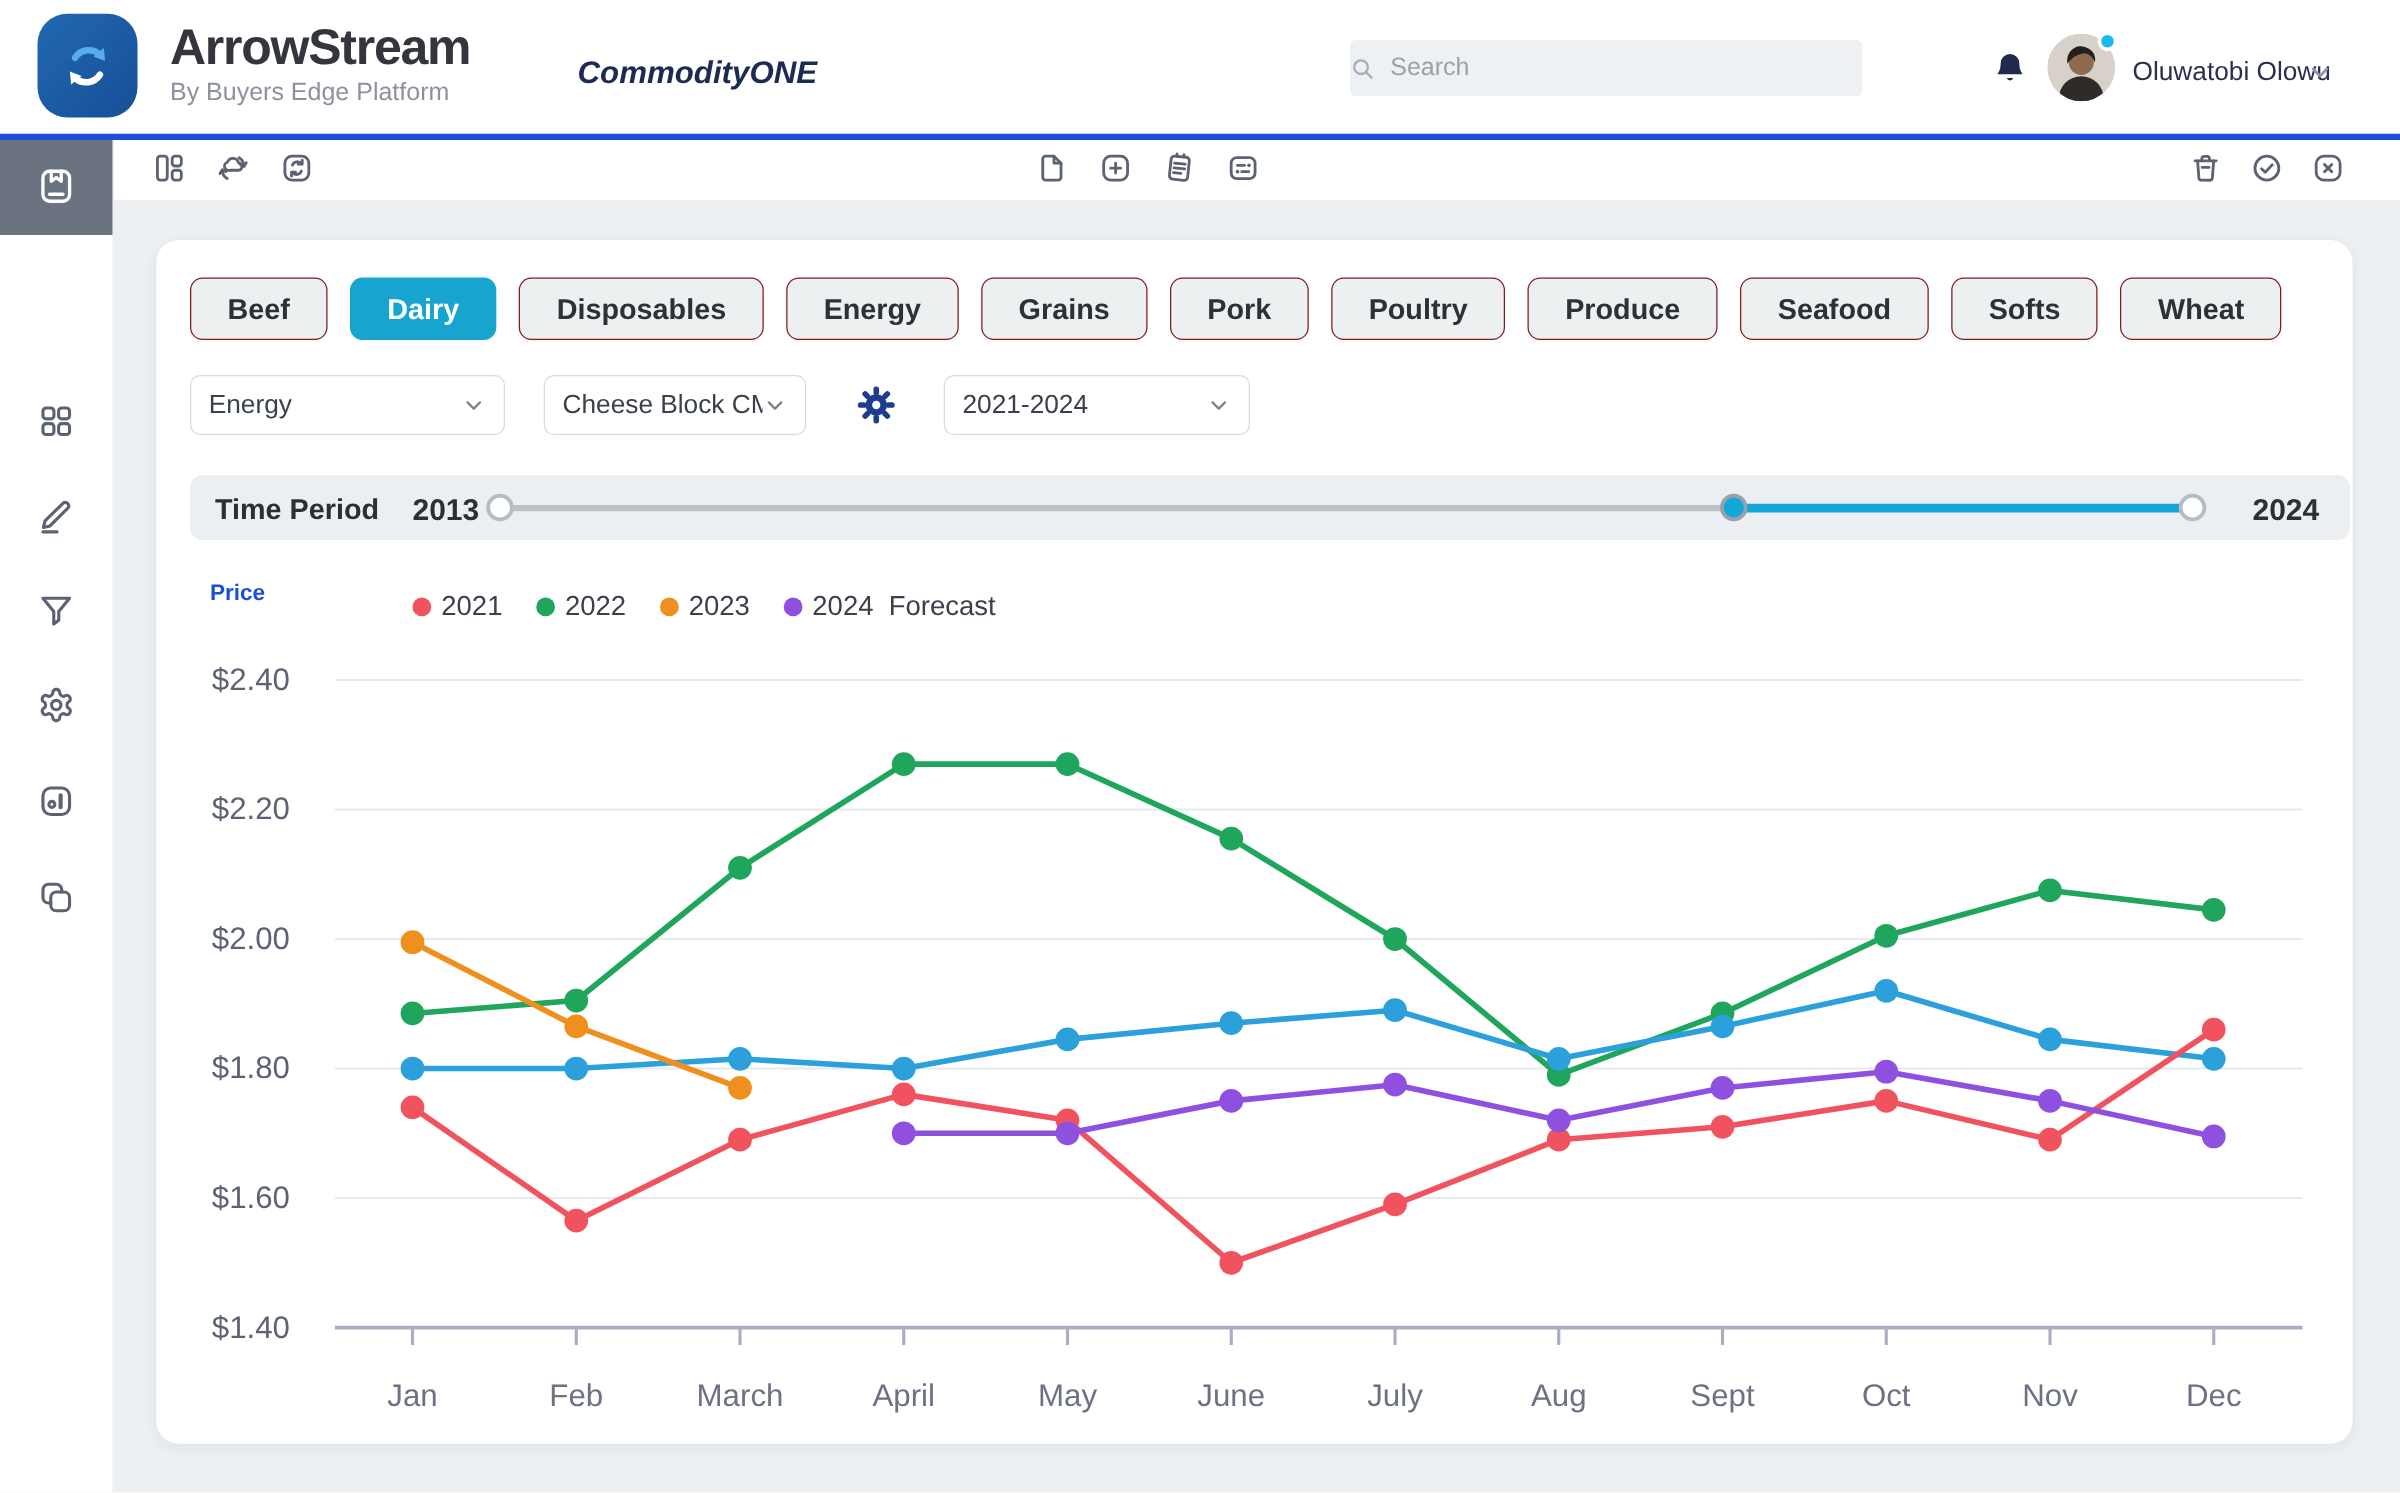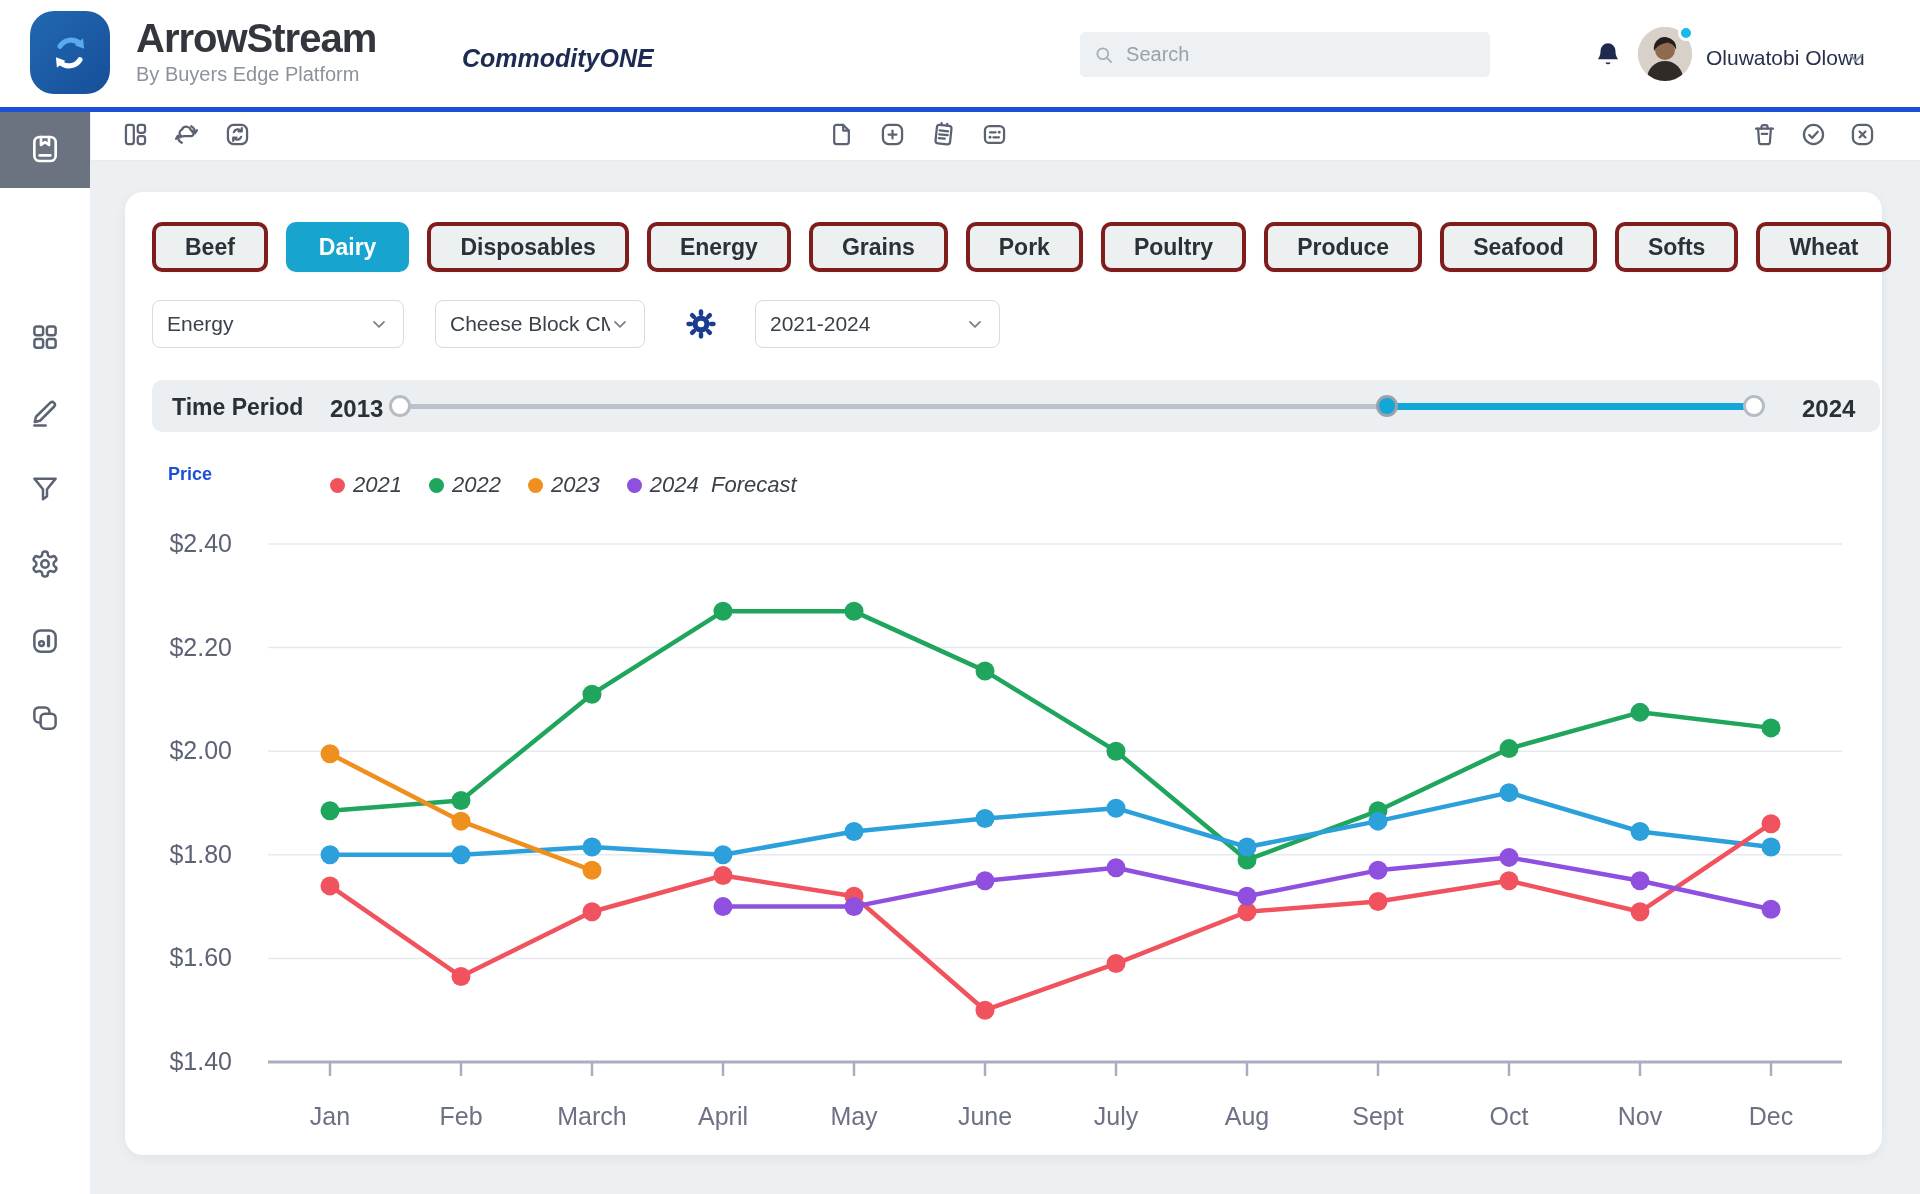--- a/index.html
+++ b/index.html
@@ -8,21 +8,21 @@
 
   
   .header{position:absolute;left:0;top:0;width:1920px;height:107px;background:#fff;border-bottom:5px solid #1d4ed8;z-index:5;}
   .logo{position:absolute;left:30px;top:11px;width:80px;height:83px;border-radius:24px;
         background:linear-gradient(135deg,#2268b2,#164f98);display:flex;align-items:center;justify-content:center;}
   .brand{position:absolute;left:136px;top:16px;}
   .brand-name{font-size:40px;font-weight:700;color:#34363e;letter-spacing:-1px;line-height:44px;}
   .brand-sub{font-size:20px;color:#8c929d;margin-top:3px;}
   .app-title{position:absolute;left:462px;top:44px;font-size:25px;font-weight:700;font-style:italic;color:#1d2a52;}
   .search{position:absolute;left:1080px;top:32px;width:410px;height:45px;background:#eef1f3;border-radius:5px;
-          display:flex;align-items:center;padding:0 14px;box-sizing:border-box;}
+          display:flex;align-items:center;padding:0 0;box-sizing:border-box;}
   .search input{border:none;background:transparent;outline:none;font-size:20px;color:#4a515c;margin-left:10px;width:100%;
           font-family:"Liberation Sans",sans-serif;}
   .search input::placeholder{color:#9aa1ab;}
   .bell{position:absolute;left:1594px;top:40px;width:28px;height:28px;}
   .avatar-wrap{position:absolute;left:1638px;top:27px;width:54px;height:54px;}
   .avatar{width:54px;height:54px;border-radius:50%;overflow:hidden;background:#d9d2ca;}
   .status-dot{position:absolute;right:-2px;top:-2px;width:16px;height:16px;border-radius:50%;
               background:#19bae9;border:3px solid #fff;box-sizing:border-box;}
   .user-name{position:absolute;left:1706px;top:46px;font-size:21px;color:#27314e;}
   .user-chevron{position:absolute;left:1845px;top:47px;width:22px;height:22px;}
@@ -38,21 +38,21 @@
                display:flex;align-items:center;justify-content:center;}
   .side-icon{position:absolute;left:30px;width:30px;height:30px;cursor:pointer;}
 
   
   .card{position:absolute;left:125px;top:192px;width:1757px;height:963px;background:#fff;border-radius:18px;
         box-shadow:0 3px 12px rgba(25,35,55,.06);}
 
   
   .tabs{position:absolute;left:27px;top:30px;display:flex;gap:18px;}
   .tab{height:50px;border-radius:10px;padding:0 29px;display:flex;align-items:center;justify-content:center;
-       font-size:23px;font-weight:700;color:#2c3138;background:#edf0f1;border:4px solid #7f1d1d;
+       font-size:23px;font-weight:700;color:#2c3138;background:#edf0f1;border:1px solid #7f1d1d;
        box-shadow:0 1px 2px rgba(0,0,0,.04);cursor:pointer;white-space:nowrap;box-sizing:border-box;}
   .tab.active{background:#17a4ce;color:#fff;border-color:#17a4ce;}
 
   
   .select{position:absolute;top:108px;height:48px;background:#fff;border:1.5px solid #d6dbe0;border-radius:8px;
           display:flex;align-items:center;padding:0 14px;box-sizing:border-box;font-size:21px;color:#3a414a;cursor:pointer;}
   .select .sel-text{flex:1;white-space:nowrap;overflow:hidden;}
   .gear-blue{position:absolute;left:560px;top:116px;width:32px;height:32px;cursor:pointer;}
 
   
@@ -60,21 +60,21 @@
   .period-label{position:absolute;left:20px;top:14px;font-size:23px;font-weight:700;color:#2b3038;}
   .period-year{position:absolute;top:15px;font-size:24px;font-weight:600;color:#2b3038;}
   .track{position:absolute;left:248px;top:24px;width:1354px;height:5px;background:#bcc2c9;border-radius:3px;}
   .track-fill{position:absolute;left:72.9%;top:-1px;width:27.1%;height:7px;background:#12a7d6;border-radius:3px;}
   .handle{position:absolute;top:-9px;width:22px;height:22px;border-radius:50%;background:#fff;
           border:3px solid #b6bcc4;box-sizing:border-box;cursor:pointer;}
   .handle.mid{background:#12a7d6;border-color:#99a2ac;}
 
   
   .chart-title{position:absolute;left:43px;top:272px;font-size:18px;font-weight:700;color:#1d4ed8;}
-  .legend{position:absolute;left:205px;top:280px;display:flex;align-items:center;gap:27px;font-style:italic;}
+  .legend{position:absolute;left:205px;top:280px;display:flex;align-items:center;gap:27px;}
   .legend-item{display:flex;align-items:center;gap:8px;cursor:pointer;}
   .legend-dot{width:15px;height:15px;border-radius:50%;}
   .legend-lbl{font-size:22px;color:#3b414b;white-space:pre;}
   #chart-svg{position:absolute;left:15px;top:333px;}
 </style>
 </head>
 <body>
 
 <div id="app">
 

